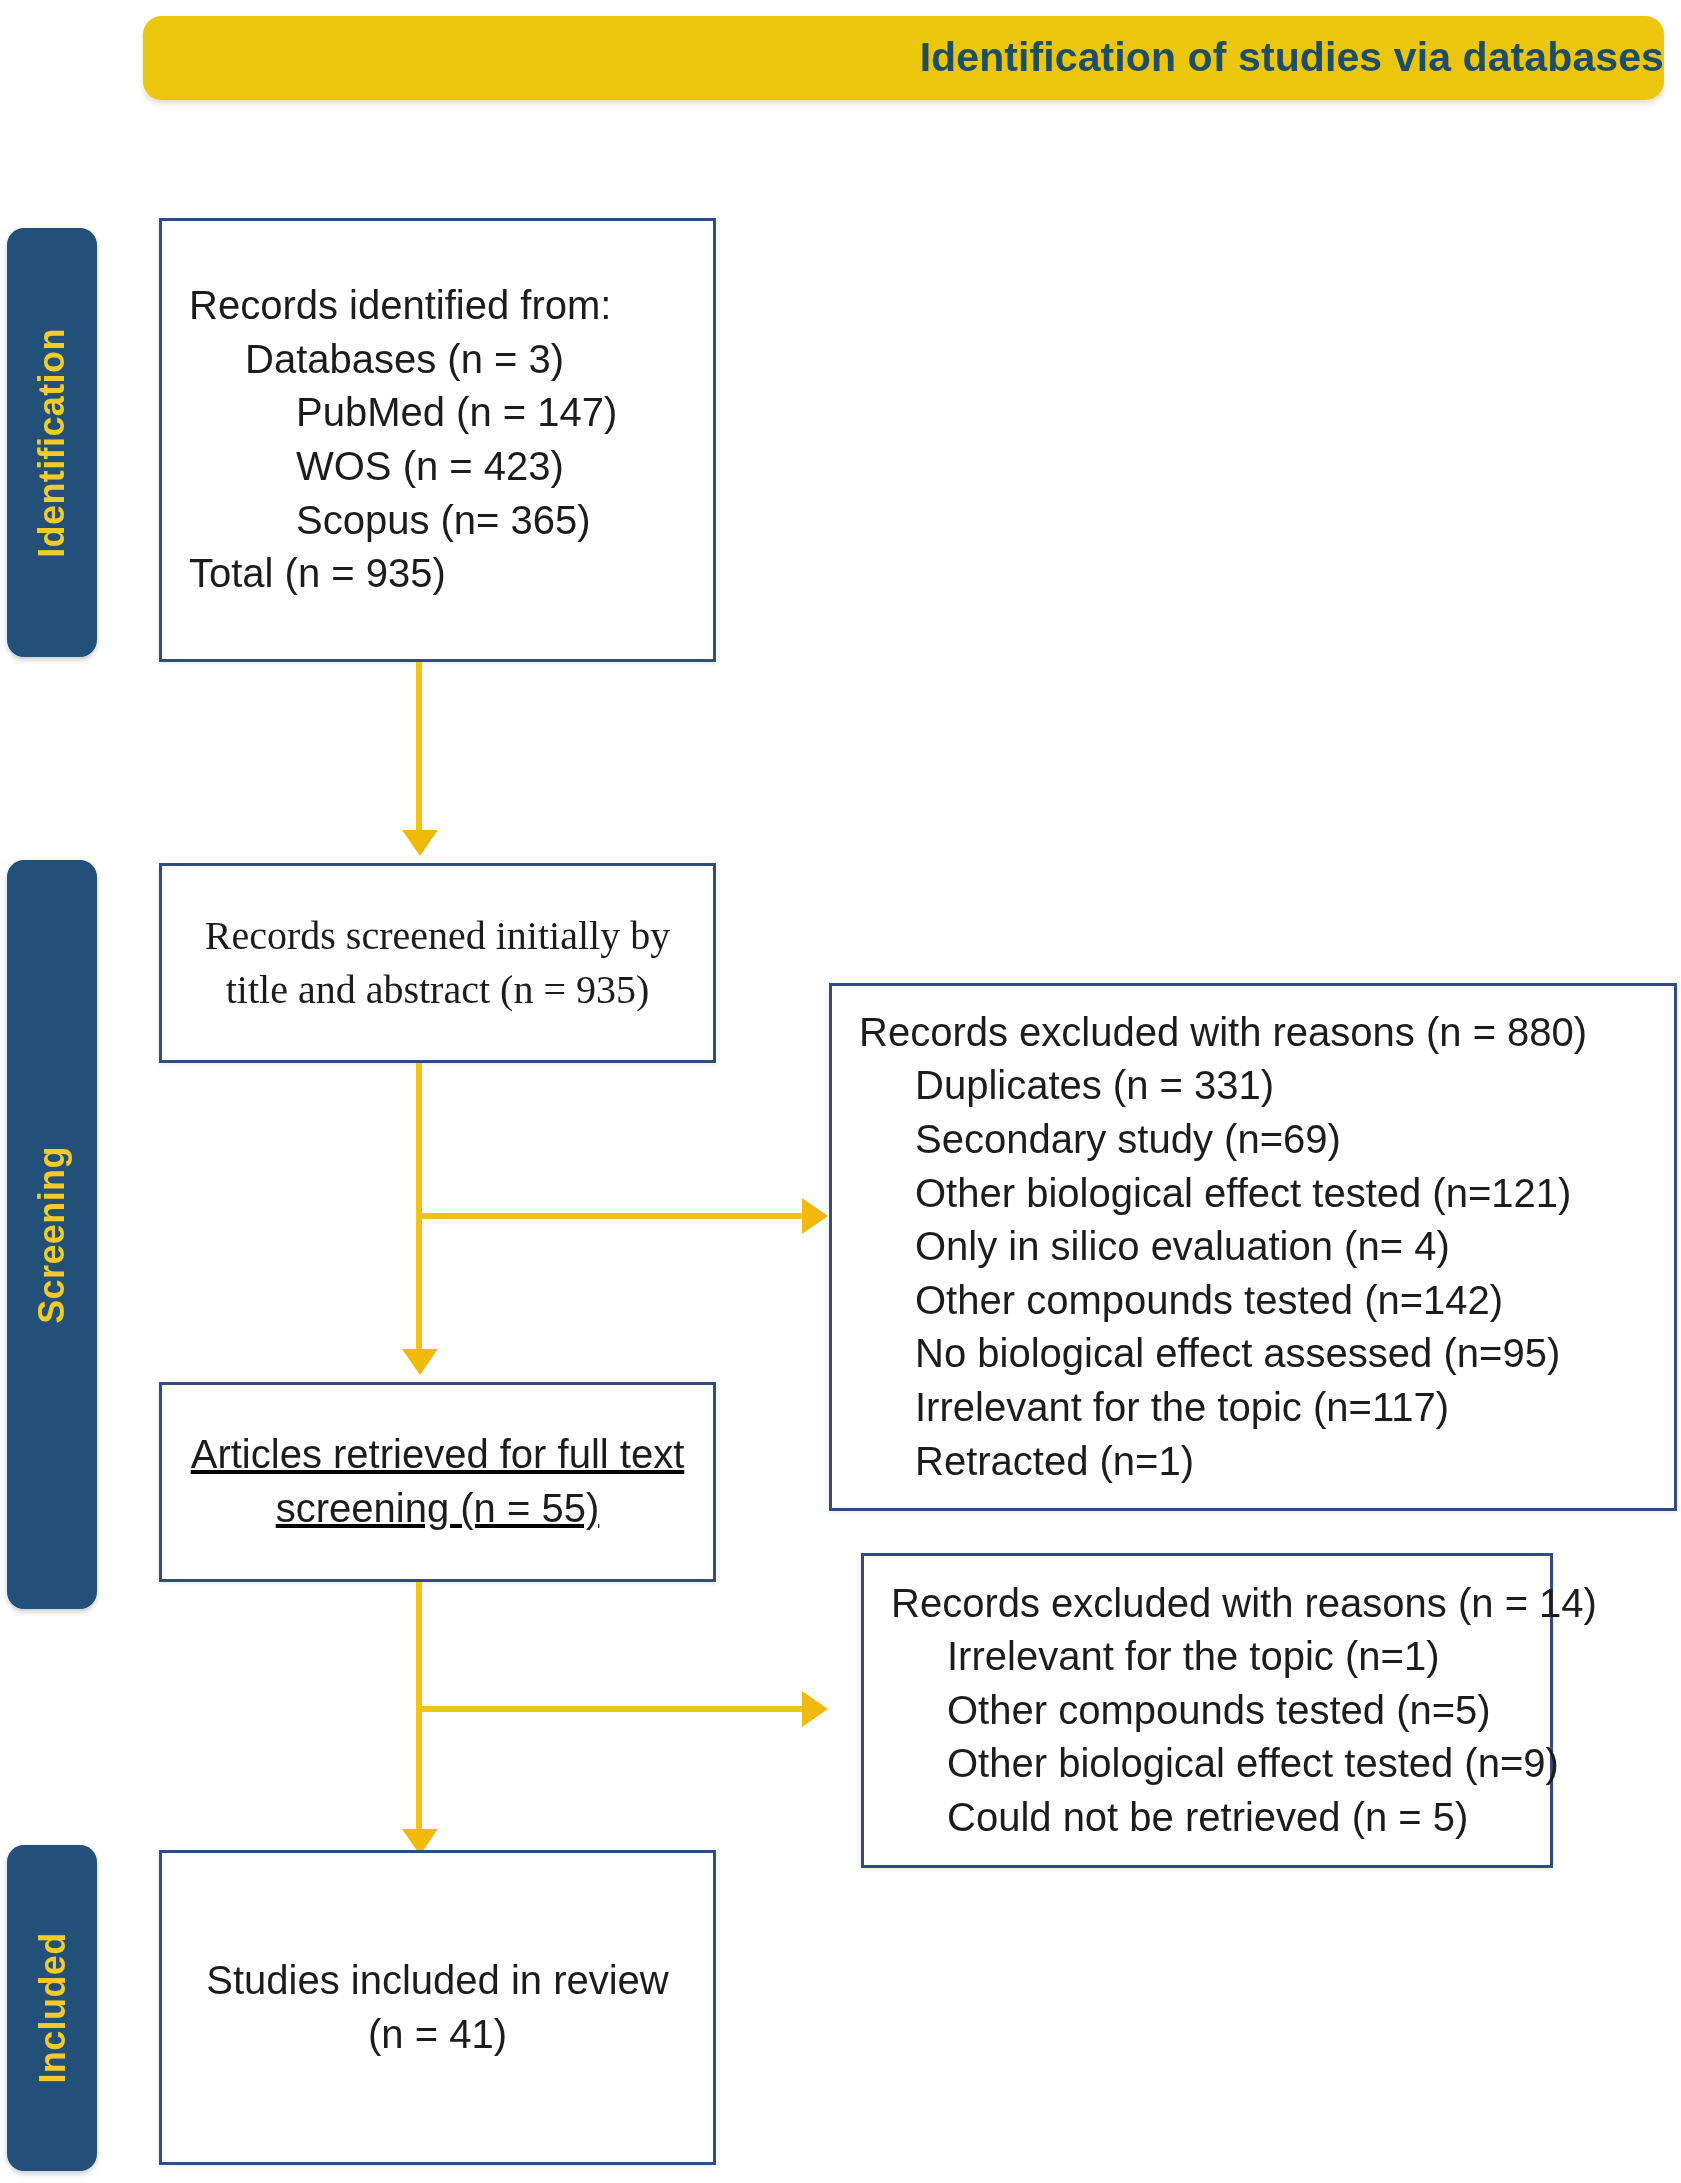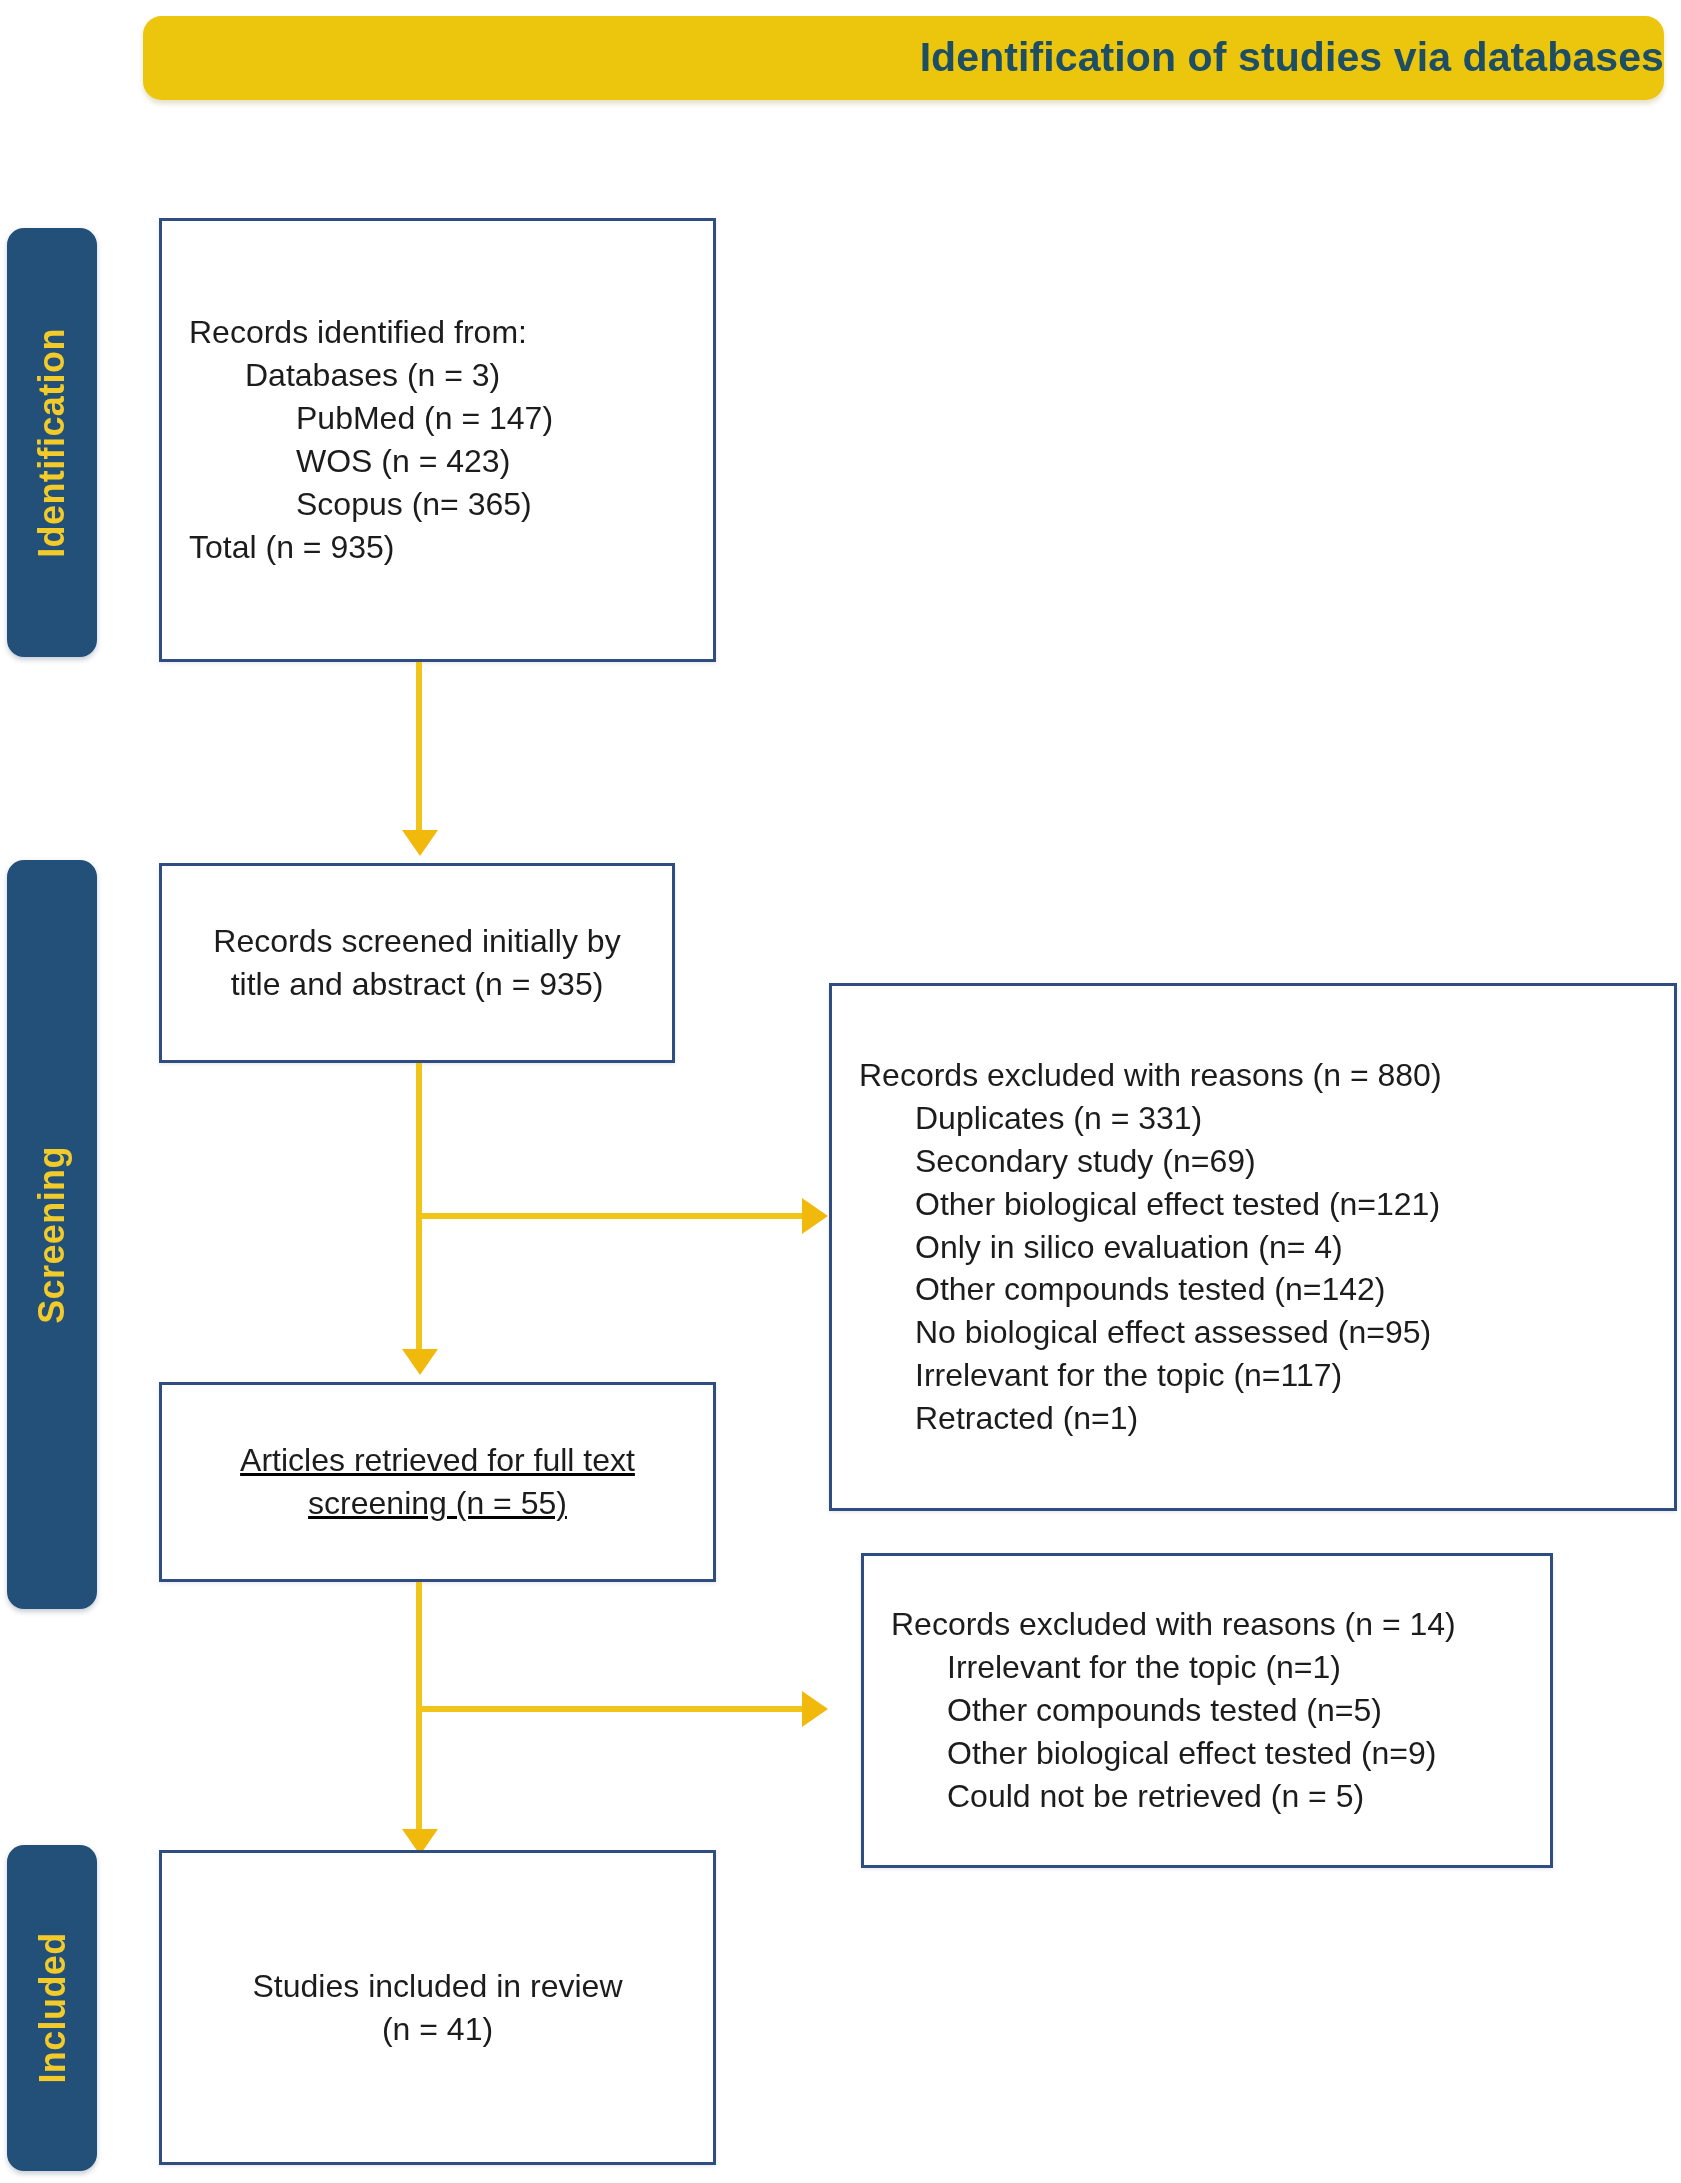--- a/index.html
+++ b/index.html
@@ -69,21 +69,21 @@
     box-sizing: border-box;
     box-shadow: 0 2.1px 3.6px rgba(120,130,160,0.18);
     display: flex;
     flex-direction: column;
     justify-content: center;
   }
   .flow-box .lines {
     display: block;
   }
   .flow-box .line {
-    font-size: 32px;
+    font-size: 40px;
     line-height: 1.34;
     color: #1c1c1c;
     white-space: nowrap;
   }
   .box-centered .line {
     text-align: center;
   }
   .box-left .lines {
     padding-left: 27px;
   }
@@ -147,21 +147,21 @@
       <div class="line indent-2">PubMed (n = 147)</div>
       <div class="line indent-2">WOS (n = 423)</div>
       <div class="line indent-2">Scopus (n= 365)</div>
       <div class="line indent-0">Total (n = 935)</div>
     </div>
   </div>
 
   <div class="v-line" style="left:416px; top:662px; height:175px;"></div>
   <div class="arrow-down" style="left:402px; top:830px;"></div>
 
-  <div class="flow-box box-centered" style="left:159px; top:863px; width:516px; height:200px;">
+  <div class="flow-box box-centered" style="left:159px; top:863px; width:557px; height:200px;font-family:Liberation Serif, serif;">
     <div class="lines">
       <div class="line">Records screened initially by</div>
       <div class="line">title and abstract (n = 935)</div>
     </div>
   </div>
 
   <div class="v-line" style="left:416px; top:1063px; height:293px;"></div>
   <div class="arrow-down" style="left:402px; top:1349px;"></div>
 
   <div class="h-line" style="left:416px; top:1213px; width:390px;"></div>

